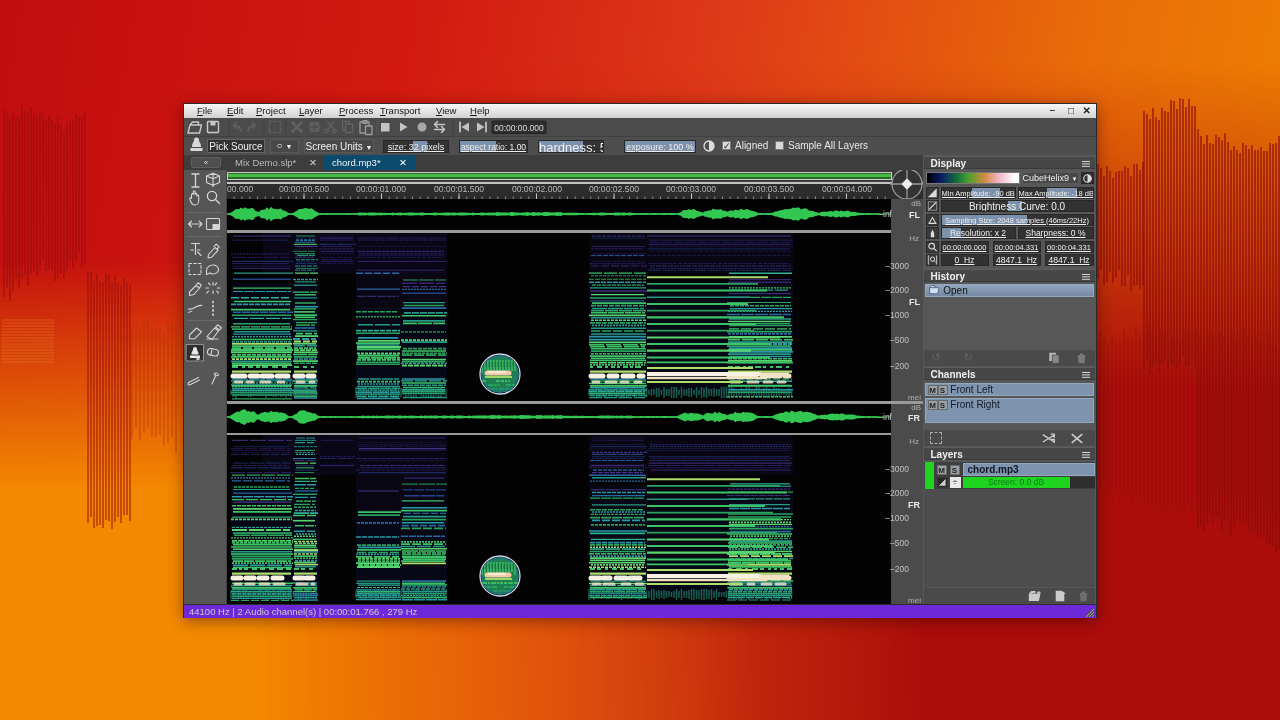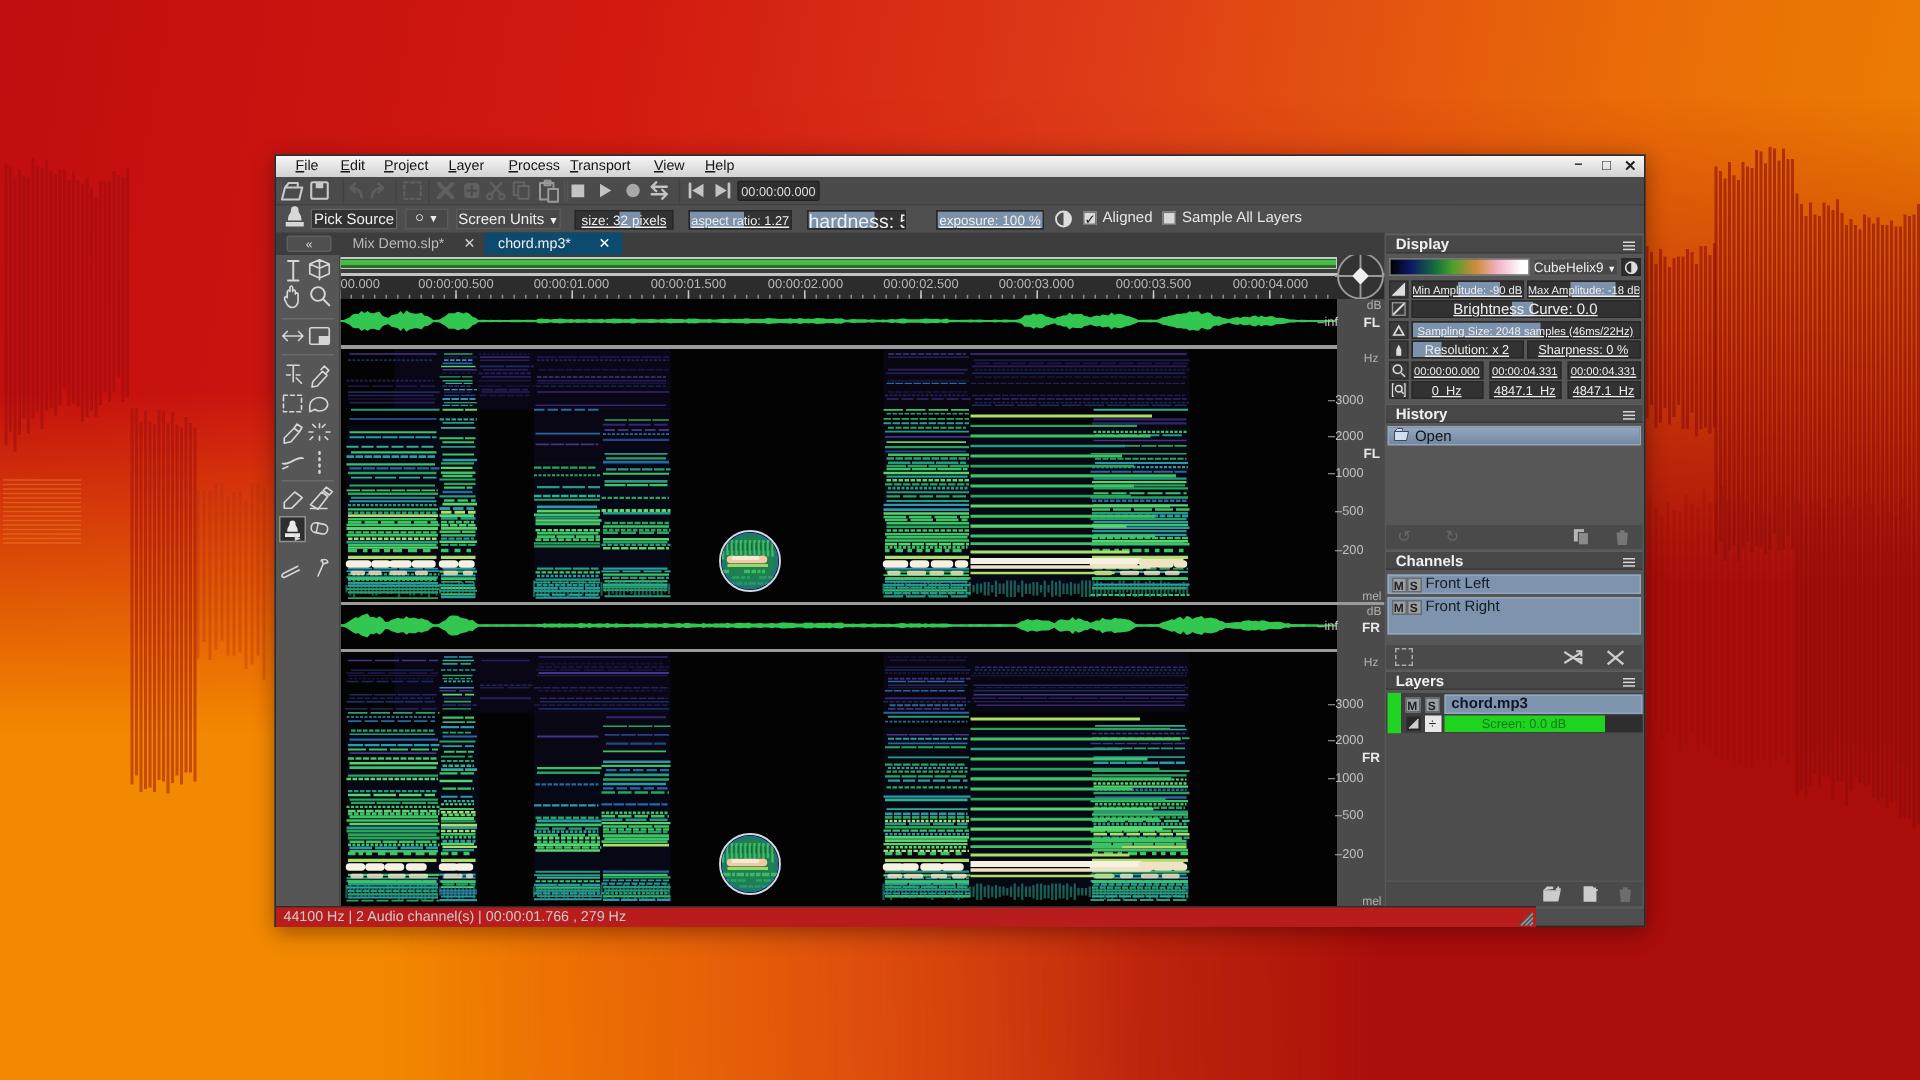--- a/index.html
+++ b/index.html
@@ -11,21 +11,21 @@
   -webkit-mask-image: linear-gradient(to left, transparent 40%, black 80%); mask-image: linear-gradient(to left, transparent 40%, black 80%); }
 #win { position:absolute; left:183px; top:103px; width:914px; height:515px; background:#4e4e4e; border:1px solid #2a2a2a; box-shadow: 0 3px 14px rgba(40,0,0,0.45); }
 .abs { position:absolute; }
 #menubar { left:0; top:0; width:912px; height:14px; background:linear-gradient(#f6f6f6,#d2d2d2); color:#151515; font-size:9.5px; }
 #menubar span.mi { position:absolute; top:0.5px; }
 #toolbar { left:0; top:14px; width:912px; height:19px; background:#4b4b4b; border-bottom:1px solid #404040;}
 #optrow { left:0; top:33px; width:788px; height:18px; background:#4e4e4e; color:#e6e6e6; font-size:10px; }
 #tabrow { left:0; top:51px; width:912px; height:15px; background:#3d3d3d; color:#b5b5b5; font-size:9.5px; }
 #dock { left:0; top:66px; width:42.5px; height:436px; background:#565656; border-right:1px solid #444; }
 #panel { left:738.5px; top:51px; width:173.5px; height:451px; background:#575757; font-size:10px; color:#e8e8e8; }
-#statusbar { left:0; top:500px; width:840px; height:13.5px; background:#b91c1c; color:#ccc; font-size:9.5px; border-top:1px solid #2e2e2e;}
+#statusbar { left:0; top:500px; width:912px; height:13.5px; background:#6d28d9; color:#ccc; font-size:9.5px; border-top:1px solid #2e2e2e;}
 .hdr { position:absolute; left:1px; height:13px; width:171.5px; background:#474747; color:#f0f0f0; font-weight:bold; font-size:10px; line-height:13px; padding-left:7px; border-top:1px solid #5e5e5e; border-bottom:1px solid #3a3a3a;}
 .ctrl { position:absolute; background:#323232; border:1px solid #282828; color:#efefef; font-size:9px; line-height:11px; text-align:center; overflow:hidden; white-space:nowrap;}
 .hl { position:absolute; top:0; bottom:0; left:0; background:#7c91ab; }
 .lbl { position:relative; z-index:2;text-decoration:underline; }
 .brow { position:absolute; background:#7e93ad; border:1px solid #93a7bf; color:#16202c; font-size:10px; }
 .msbox { display:inline-block; width:10px; height:10px; background:#9aa0a8; border:1px solid #6a6a6a; color:#222; font-size:8px; font-weight:bold; text-align:center; line-height:10px; vertical-align:top; margin-top:1px;}
 .ham { position:absolute; right:5px; top:3.5px; width:8px; height:6px; }
 .ham:before { content:""; position:absolute; left:0; top:0; width:8px; height:1.3px; background:#d8d8d8; box-shadow:0 2.4px 0 #d8d8d8, 0 4.8px 0 #d8d8d8; }
 u { text-decoration:underline; }
 </style></head><body>
@@ -94,21 +94,21 @@
 <text x="335" y="12.5" font-size="8.5" fill="#dcdcdc" text-anchor="middle" font-family="Liberation Sans,sans-serif">00:00:00.000</text>
 </svg></div>
       <div id="optrow" class="abs">
         <svg width="20" height="18" viewBox="0 0 20 18" style="position:absolute;left:2px;top:0">
           <path d="M6 10c0-5 2-4 2-7a2.5 2.5 0 015 0c0 3 2 2 2 7z M4.5 11h12v3h-12z" fill="#d8d8d8"></path>
         </svg>
         <div class="ctrl" style="left:23px;top:2px;width:58px;height:14px;line-height:13px;font-size:10px;border-color:#666">Pick Source</div>
         <div class="ctrl" style="left:86px;top:2px;width:29px;height:14px;line-height:12px;font-size:10px;background:#484848;border-color:#5a5a5a">○ <span style="font-size:7px">▼</span></div>
         <div class="ctrl" style="left:120px;top:2px;width:70px;height:14px;line-height:13px;font-size:10px;background:#484848;border-color:#5a5a5a">Screen Units <span style="font-size:7px">▼</span></div>
         <div class="ctrl" style="left:199px;top:2.5px;width:66px;height:13px;line-height:13px;font-size:9px"><span class="hl" style="left:29px;width:14px"></span><span class="lbl">size: 32 pixels</span></div>
-        <div class="ctrl" style="left:275px;top:2.5px;width:69px;height:13px;line-height:13px;font-size:8.5px"><span class="hl" style="left:0px;width:36px"></span><span class="lbl">aspect ratio: 1.27</span></div>
+        <div class="ctrl" style="left:275px;top:2.5px;width:69px;height:13px;line-height:13px;font-size:8.5px"><span class="hl" style="left:0px;width:36px"></span><span class="lbl">aspect ratio: 1.00</span></div>
         <div class="ctrl" style="left:354px;top:2.5px;width:66px;height:13px;line-height:13px;font-size:13px"><span class="hl" style="left:0px;width:44px"></span><span class="lbl">hardness: 50 %</span></div>
         <div class="ctrl" style="left:440px;top:2.5px;width:72px;height:13px;line-height:13px;font-size:9px"><span class="hl" style="left:0px;width:72px"></span><span class="lbl">exposure: 100 %</span></div>
         <svg width="12" height="12" viewBox="0 0 12 12" style="position:absolute;left:519px;top:3px">
           <circle cx="6" cy="6" r="5" fill="none" stroke="#ddd" stroke-width="1.3"></circle>
           <path d="M6 1a5 5 0 010 10z" fill="#ddd"></path>
         </svg>
         <div style="position:absolute;left:538px;top:3.5px;width:9px;height:9px;background:#d9d9d9;border:1px solid #777;font-size:9px;line-height:9px;color:#222;text-align:center">✓</div>
         <span style="position:absolute;left:551px;top:3px">Aligned</span>
         <div style="position:absolute;left:591px;top:3.5px;width:9px;height:9px;background:#d9d9d9;border:1px solid #777"></div>
         <span style="position:absolute;left:604px;top:3px">Sample All Layers</span>

